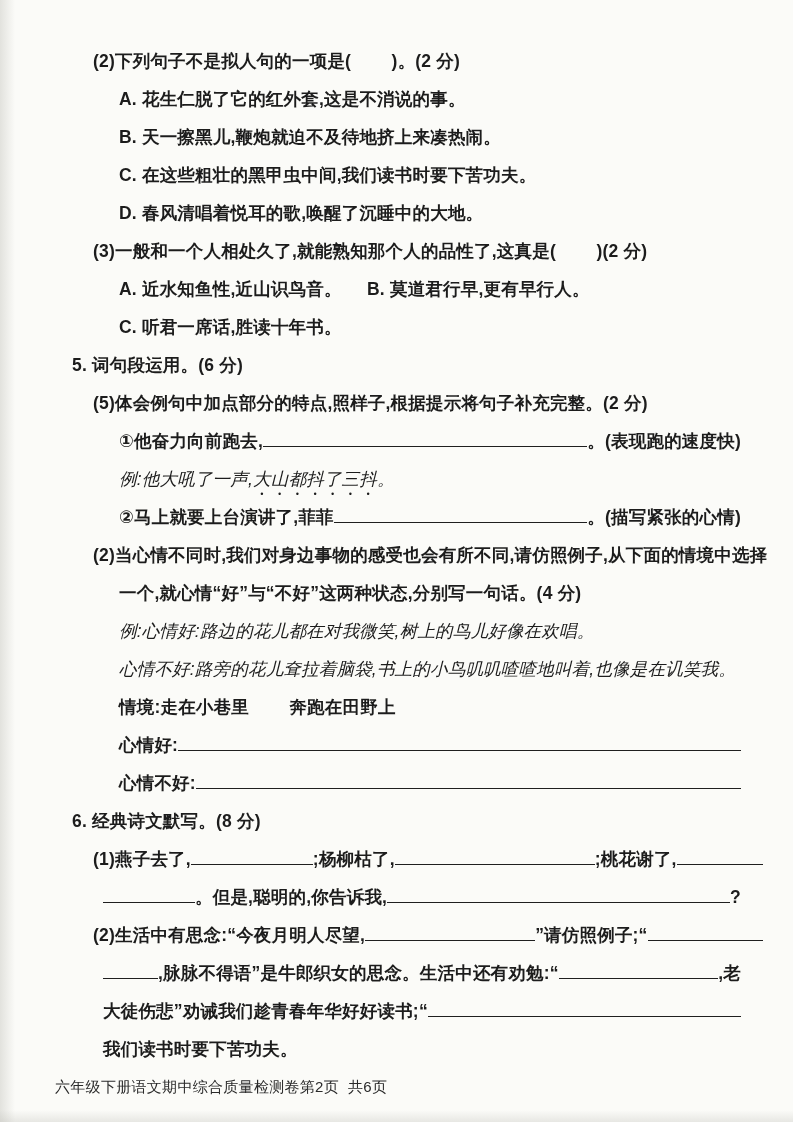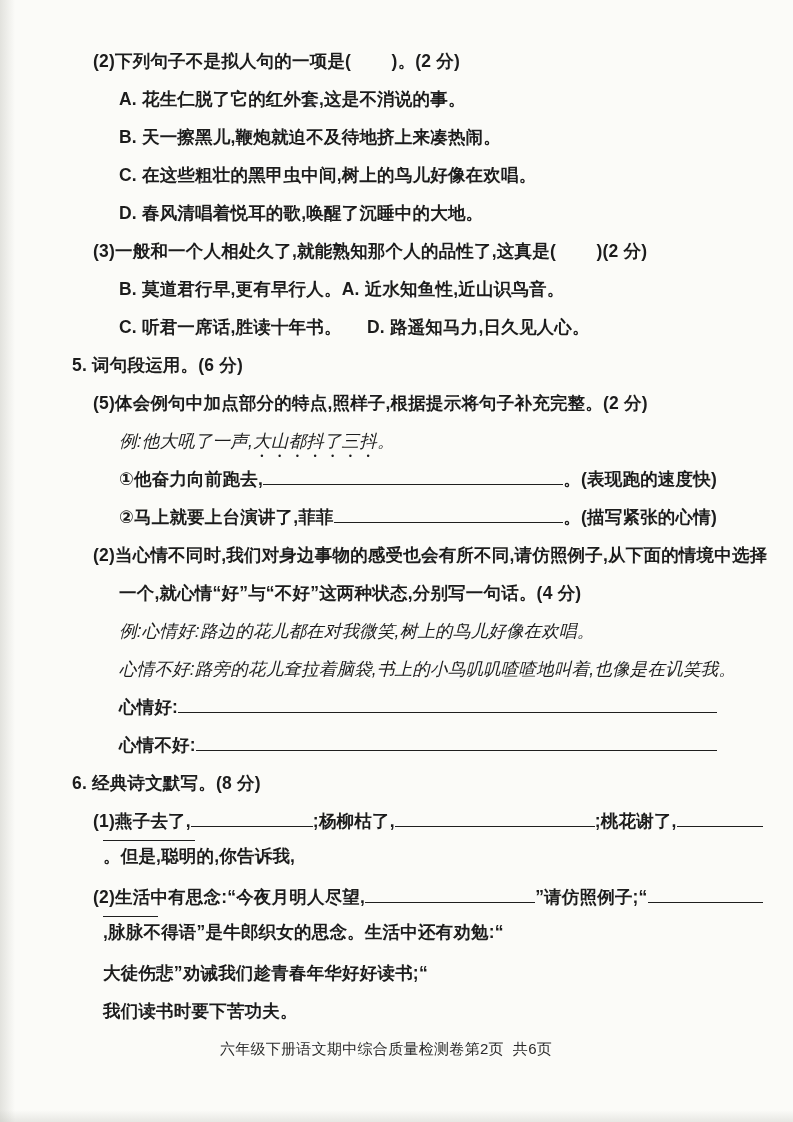--- a/index.html
+++ b/index.html
@@ -6,104 +6,106 @@
   html,body { width:793px; height:1122px; }
   body { background:#e9e9e6; font-family:"Liberation Sans","DejaVu Sans",sans-serif; }
   .page {
     width:793px; height:1122px; overflow:hidden;
     background:
       linear-gradient(90deg, rgba(185,185,178,.38), rgba(255,255,255,0) 15px),
       linear-gradient(0deg, rgba(185,185,178,.30), rgba(255,255,255,0) 12px),
       #fbfbf8;
     color:#1c1c1c; padding-top:42px;
   }
-  .line { display:flex; align-items:baseline; flex-wrap:nowrap; height:38px; padding-right:76px; overflow:hidden; }
+  .line { display:flex; align-items:baseline; flex-wrap:nowrap; height:38px; padding-right:52px; overflow:hidden; }
   .t { white-space:pre-wrap; flex:0 0 auto; font-size:17.5px; font-weight:600; line-height:38px; letter-spacing:.2px; }
   .l1 { padding-left:72px;text-align:right; }
   .l2 { padding-left:93px; }
-  .l2b { padding-left:103px;flex-direction:column; }
+  .l2b { padding-left:103px; }
   .l3 { padding-left:119px; }
   .pr-sm { padding-right:30px; }
   .kaiti .t { font-style:italic; font-weight:500; }
   .dots {
     -webkit-text-emphasis:filled dot #1c1c1c; -webkit-text-emphasis-position:under;
     text-emphasis:filled dot #1c1c1c; text-emphasis-position:under right;
   }
   .blank { border-bottom:1.7px solid #1f1f1f; height:1px; margin-bottom:-4px; flex:0 0 auto; }
   .grow { flex:1 1 auto; }
   .w55{width:55px}.w95{width:92px}.w120{width:122px}.w170{width:170px}.w200{width:200px}
   .col1 { min-width:248px; }
-  .footer { justify-content:center; padding-left:55px; }
+  .footer { justify-content:flex-start; padding-left:55px; }
   .footer .t { font-size:15px; font-weight:500; color:#2a2a2a; letter-spacing:.3px; }
 </style>
 </head>
 <body>
 
 <div class="page">
 
   <div class="line l2">
     <span class="t">(2)下列句子不是拟人句的一项是(        )。(2 分)</span>
   </div>
   <div class="line l3">
     <span class="t">A. 花生仁脱了它的红外套,这是不消说的事。</span>
   </div>
   <div class="line l3">
     <span class="t">B. 天一擦黑儿,鞭炮就迫不及待地挤上来凑热闹。</span>
   </div>
   <div class="line l3">
-    <span class="t">C. 在这些粗壮的黑甲虫中间,树上的鸟儿好像在欢唱。</span>
+    <span class="t">C. 在这些粗壮的黑甲虫中间,我们读书时要下苦功夫。</span>
   </div>
   <div class="line l3">
     <span class="t">D. 春风清唱着悦耳的歌,唤醒了沉睡中的大地。</span>
   </div>
 
   <div class="line l2">
     <span class="t">(3)一般和一个人相处久了,就能熟知那个人的品性了,这真是(        )(2 分)</span>
   </div>
   <div class="line l3">
+    <span class="t col1">A. 近水知鱼性,近山识鸟音。</span>
     <span class="t">B. 莫道君行早,更有早行人。</span>
-    <span class="t col1">A. 近水知鱼性,近山识鸟音。</span>
   </div>
   <div class="line l3">
     <span class="t col1">C. 听君一席话,胜读十年书。</span>
-    <span class="t">D. 路遥知马力,日久见人心。</span>
   </div>
 
   <div class="line l1">
     <span class="t">5. 词句段运用。(6 分)</span>
   </div>
   <div class="line l2">
     <span class="t">(5)体会例句中加点部分的特点,照样子,根据提示将句子补充完整。(2 分)</span>
   </div>
+  <div class="line l3">
+    <span class="t">①他奋力向前跑去,</span>
+    <span class="blank grow"></span>
+    <span class="t">。(表现跑的速度快)</span>
+  </div>
   <div class="line l3 kaiti">
     <span class="t">例:他大吼了一声,</span>
     <span class="t dots">大山都抖了三抖</span>
     <span class="t">。</span>
-  </div>
-  <div class="line l3">
-    <span class="t">①他奋力向前跑去,</span>
-    <span class="blank grow"></span>
-    <span class="t">。(表现跑的速度快)</span>
   </div>
   <div class="line l3">
     <span class="t">②马上就要上台演讲了,菲菲</span>
     <span class="blank grow"></span>
     <span class="t">。(描写紧张的心情)</span>
   </div>
   <div class="line l2 pr-sm">
     <span class="t">(2)当心情不同时,我们对身边事物的感受也会有所不同,请仿照例子,从下面的情境中选择</span>
   </div>
   <div class="line l3">
     <span class="t">一个,就心情“好”与“不好”这两种状态,分别写一句话。(4 分)</span>
   </div>
   <div class="line l3 kaiti">
     <span class="t">例:心情好:路边的花儿都在对我微笑,树上的鸟儿好像在欢唱。</span>
   </div>
   <div class="line l3 kaiti">
     <span class="t">心情不好:路旁的花儿耷拉着脑袋,书上的小鸟叽叽喳喳地叫着,也像是在讥笑我。</span>
+  </div>
+  <div class="line l3">
+    <span class="t">情境:走在小巷里        奔跑在田野上</span>
   </div>
   <div class="line l3">
     <span class="t">心情好:</span>
     <span class="blank grow"></span>
   </div>
   <div class="line l3">
     <span class="t">心情不好:</span>
     <span class="blank grow"></span>
   </div>
 

